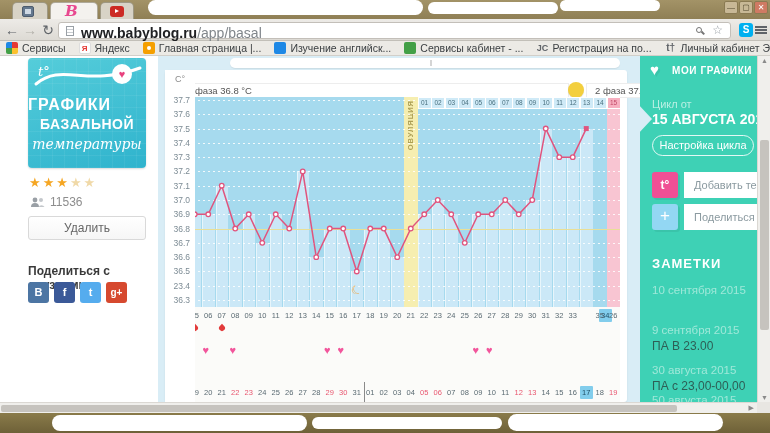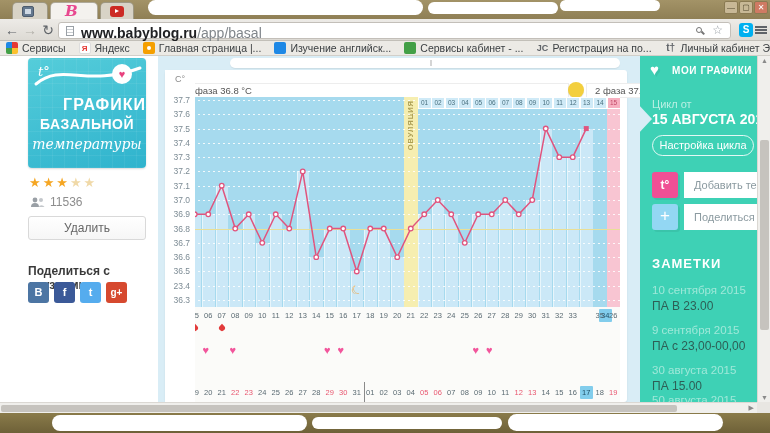--- a/index.html
+++ b/index.html
@@ -49,21 +49,21 @@
   .ic.jc{color:#5f6368;background:none;font-size:9px;}
   .ic.tcross{color:#5f6368;background:none;font-size:10px;}
 
   
   .left-sb{position:absolute;left:0;top:56px;width:158px;height:346px;background:#fff;}
   .logo-card{position:absolute;left:28px;top:2px;width:118px;height:110px;border-radius:4px;background:linear-gradient(160deg,#55cdda,#2fb3cd);overflow:hidden;box-shadow:0 1px 2px rgba(0,0,0,.15);}
   .logo-grid{position:absolute;inset:0;background:repeating-linear-gradient(0deg,rgba(255,255,255,.06) 0 1px,transparent 1px 12px),repeating-linear-gradient(90deg,rgba(255,255,255,.06) 0 1px,transparent 1px 12px);}
   .logo-t{position:absolute;left:10px;top:6px;color:#fff;font:italic 13px "DejaVu Serif",serif;}
   .logo-heart-circle{position:absolute;right:14px;top:6px;width:20px;height:20px;background:#fff;border-radius:50%;text-align:center;}
   .logo-heart-circle span{color:#e8417e;font-size:11px;line-height:20px;}
-  .logo-l1{position:absolute;left:0;right:0;top:38px;text-align:right;color:#fff;font-weight:bold;font-size:16px;letter-spacing:1px;}
+  .logo-l1{position:absolute;left:0;right:0;top:38px;text-align:left;color:#fff;font-weight:bold;font-size:16px;letter-spacing:1px;}
   .logo-l2{position:absolute;left:0;right:0;top:58px;text-align:center;color:#fff;font-weight:bold;font-size:14px;letter-spacing:.5px;}
   .logo-l3{position:absolute;left:0;right:0;top:78px;text-align:center;color:#fff;font:italic 14px "DejaVu Serif",serif;}
   .stars{position:absolute;left:29px;top:119px;font-size:13px;letter-spacing:2px;}
   .stars .on{color:#f5a623;} .stars .off{color:#f0d9a8;}
   .users{position:absolute;left:30px;top:139px;display:flex;align-items:center;}
   .users svg{margin-right:5px;}
   .users span{font-size:12px;color:#8d8d8d;}
   .delete-btn{position:absolute;left:28px;top:160px;width:118px;height:24px;background:linear-gradient(#fff,#f6f6f6);border:1px solid #d9d9d9;border-radius:3px;color:#666;font-size:12px;text-align:center;line-height:22px;}
   .share-h{position:absolute;left:28px;top:208px;font-size:12px;font-weight:bold;color:#3a3a3a;}
   .socials{position:absolute;left:28px;top:226px;display:flex;gap:5px;}
@@ -94,21 +94,21 @@
   .pointer-arrow{position:absolute;left:637px;top:103px;width:0;height:0;border-top:16px solid transparent;border-bottom:16px solid transparent;border-left:15px solid #d9edf6;z-index:4;}
   .sb-heart{position:absolute;left:10px;top:5px;font-size:15px;color:#fff;text-shadow:2px 2px 0 rgba(0,0,0,.06);}
   .sb-title{position:absolute;left:32px;top:9px;font-size:10px;font-weight:bold;color:#fff;letter-spacing:.6px;}
   .sb-cycle-label{position:absolute;left:12px;top:42px;font-size:11px;color:#b9efe3;}
   .sb-cycle-date{position:absolute;left:12px;top:55px;font-size:14px;font-weight:bold;color:#fff;white-space:nowrap;}
   .sb-settings{position:absolute;left:12px;top:79px;width:102px;height:21px;border:1px solid rgba(255,255,255,.85);border-radius:12px;color:#fff;font-size:11px;text-align:center;line-height:19px;}
   .sb-row-icon{position:absolute;width:26px;height:26px;border-radius:3px;color:#fff;text-align:center;box-shadow:2px 2px 0 rgba(0,0,0,.06);}
   .sb-row-pill{position:absolute;left:44px;width:130px;height:26px;background:#fff;border-radius:0 3px 3px 0;color:#8b9aa0;font-size:11px;line-height:26px;padding-left:10px;white-space:nowrap;overflow:hidden;}
   .sb-notes-h{position:absolute;left:12px;top:200px;font-size:13px;font-weight:bold;color:#fff;letter-spacing:1px;}
   .note-date{position:absolute;left:12px;font-size:11.5px;color:#9fe8d9;white-space:nowrap;}
-  .note-text{position:absolute;left:12px;font-size:12px;color:#2d5f56;white-space:nowrap;}
+  .note-text{position:absolute;left:12px;font-size:12px;color:#2d5f56;white-space:nowrap;margin-top:40px;}
   .back-top{position:absolute;left:685px;top:363px;width:62px;height:28px;background:#fff;border-radius:5px;box-shadow:0 1px 5px rgba(0,0,0,.25);z-index:9;font-size:11.5px;color:#9aa0a6;text-align:center;line-height:28px;white-space:nowrap;}
   .back-top b{color:#3ed1b5;font-size:10px;margin-right:3px;}
 
   
   .vscroll{position:absolute;left:757px;top:56px;width:13px;height:346px;background:#f0efec;border-left:1px solid #dbd8d3;z-index:10;}
   .vscroll .arr{position:absolute;left:0;width:13px;font-size:7px;color:#8a8a8a;text-align:center;}
   .vthumb{position:absolute;left:2px;top:84px;width:9px;height:190px;background:#c6c3be;border-radius:2px;}
   .hscroll{position:absolute;left:0;top:402px;width:757px;height:11px;background:#f0efec;border-top:1px solid #dbd8d3;z-index:10;}
   .hthumb{position:absolute;left:1px;top:2px;width:676px;height:7px;background:#c6c3be;border-radius:2px;}
   .hscroll .arr{position:absolute;right:3px;top:1px;font-size:7px;color:#8a8a8a;}

